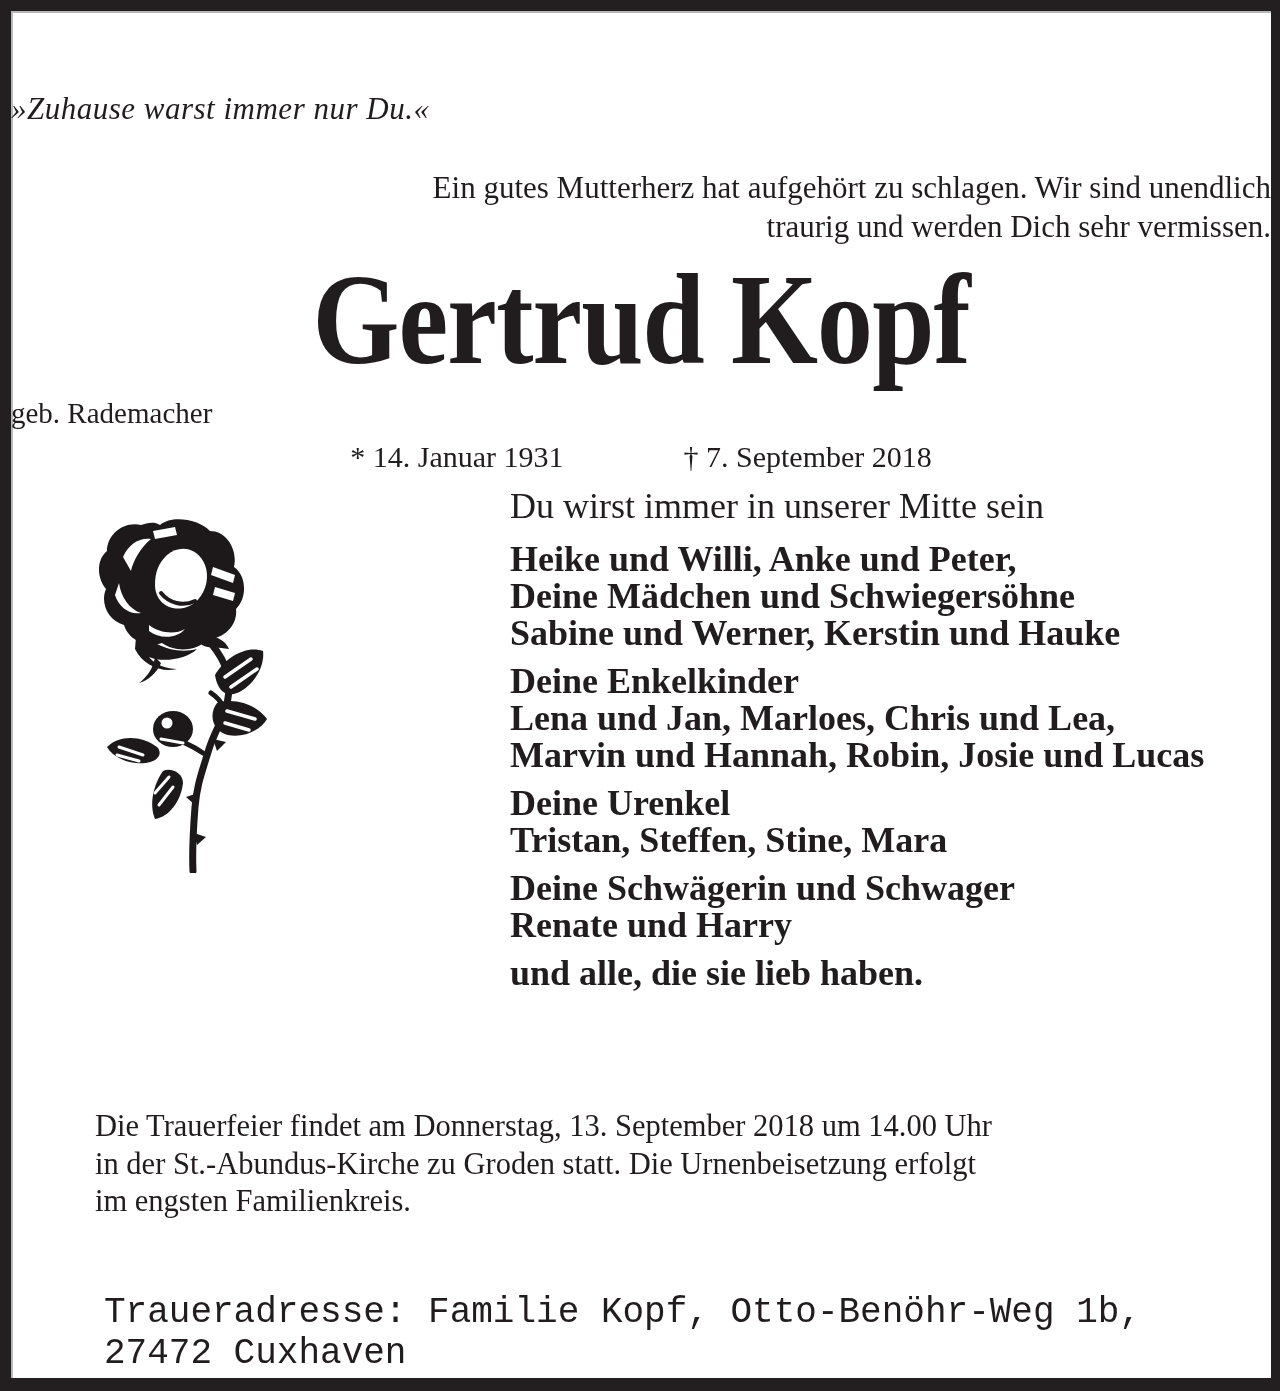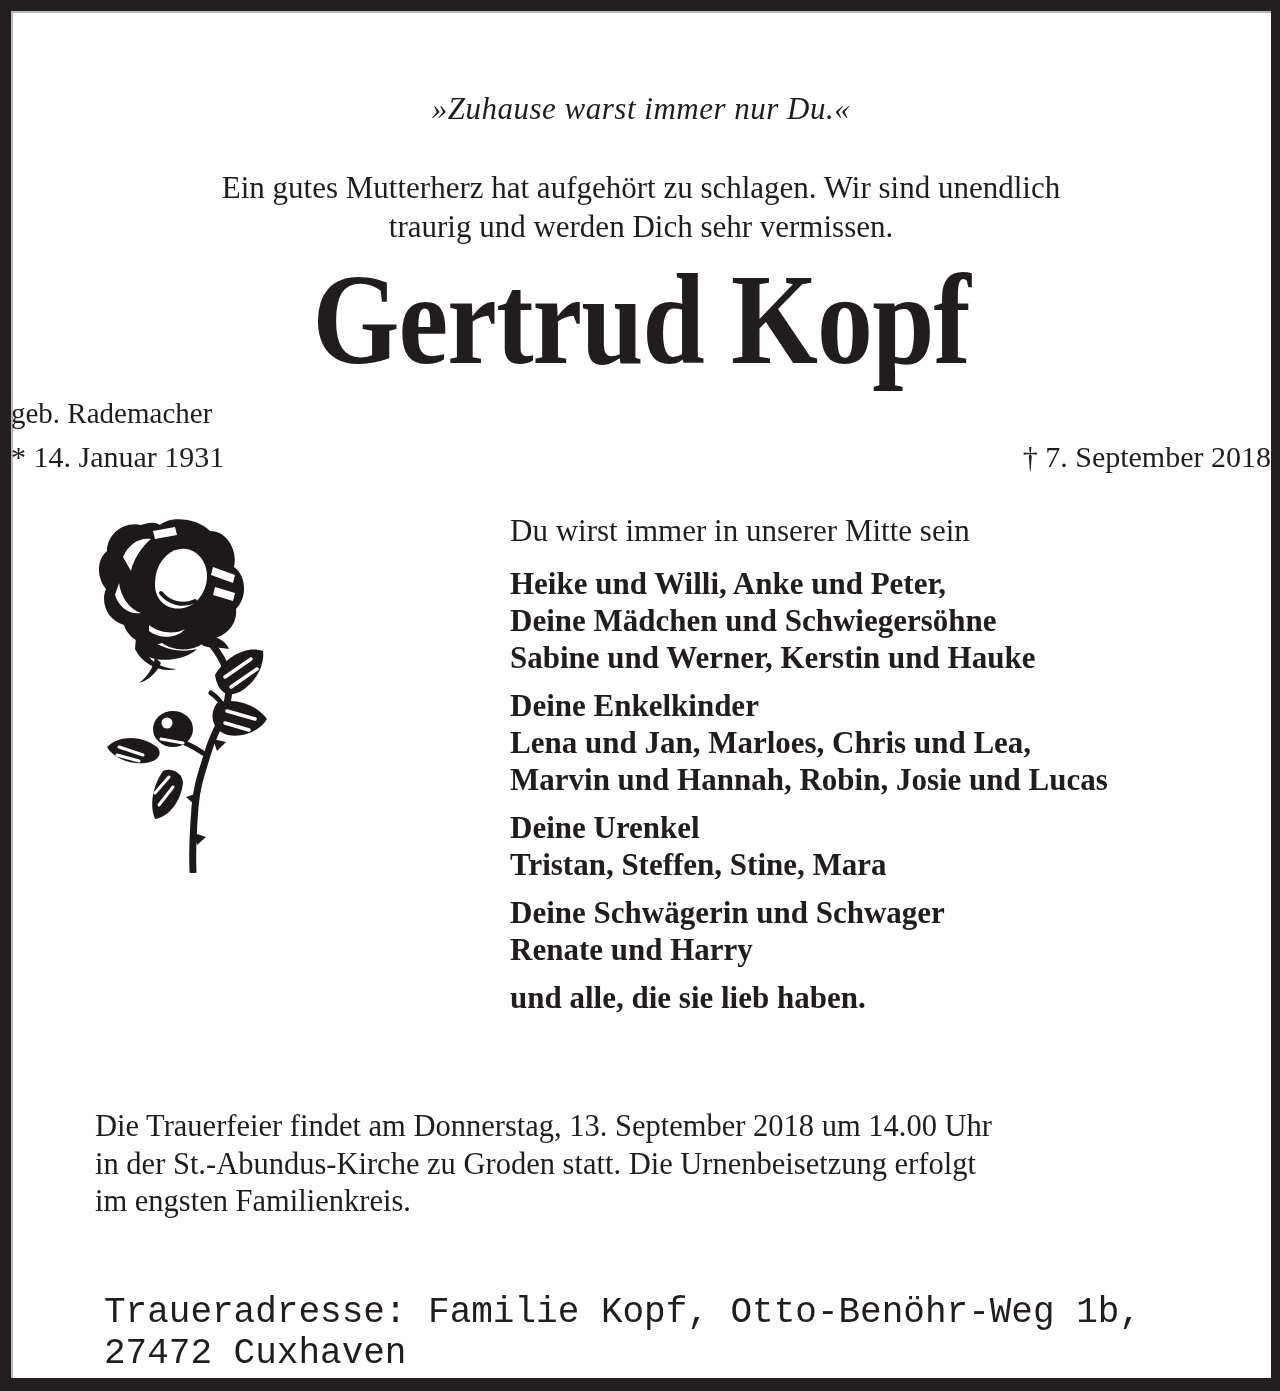--- a/index.html
+++ b/index.html
@@ -18,33 +18,33 @@
     border-color: #231e1f;
     border-width: 11px 9px 13px 11px;
     box-shadow: inset 2px 2px 0 rgba(125,125,125,0.55);
     overflow: hidden;
     font-family: "Liberation Serif", "DejaVu Serif", serif;
     color: #211c1d;
   }
   .quote {
     position: absolute;
     top: 80px; left: 0; right: 0;
-    text-align: center;
+    text-align: left;
     font-style: italic;
     font-size: 31px;
     letter-spacing: 0.5px;
   }
   .intro {
     position: absolute;
     top: 157px; left: 0; right: 0;
     text-align: center;
     font-size: 31px;
     line-height: 39px;
   }
-  .intro div { display: block; }
+  .intro div { display: block; text-align: right; }
   .name {
     position: absolute;
     top: 243px; left: 0; right: 0;
     margin: 0;
     text-align: center;
     font-size: 130px;
     font-weight: bold;
     line-height: 1;
     white-space: nowrap;
   }
@@ -57,36 +57,36 @@
   .maiden {
     position: absolute;
     top: 386px; left: 0; right: 0;
     text-align: left;
     font-size: 29px;
   }
   .dates {
     position: absolute;
     top: 429px; left: 0; right: 0;
     display: flex;
-    justify-content: space-between;
+    justify-content: center;
     gap: 120px;
     font-size: 30px;
   }
   .rose {
     position: absolute;
     left: 86px;
     top: 506px;
     width: 172px;
     height: 356px;
   }
   .mourning {
     position: absolute;
     left: 499px;
-    top: 501px;
-    font-size: 31px;
+    top: 477px;
+    font-size: 36px;
   }
   .lead {
     font-weight: normal;
     line-height: 37px;
     margin-bottom: 16px;
   }
   .group { margin-bottom: 11px; }
   .group div {
     font-weight: bold;
     line-height: 37px;

